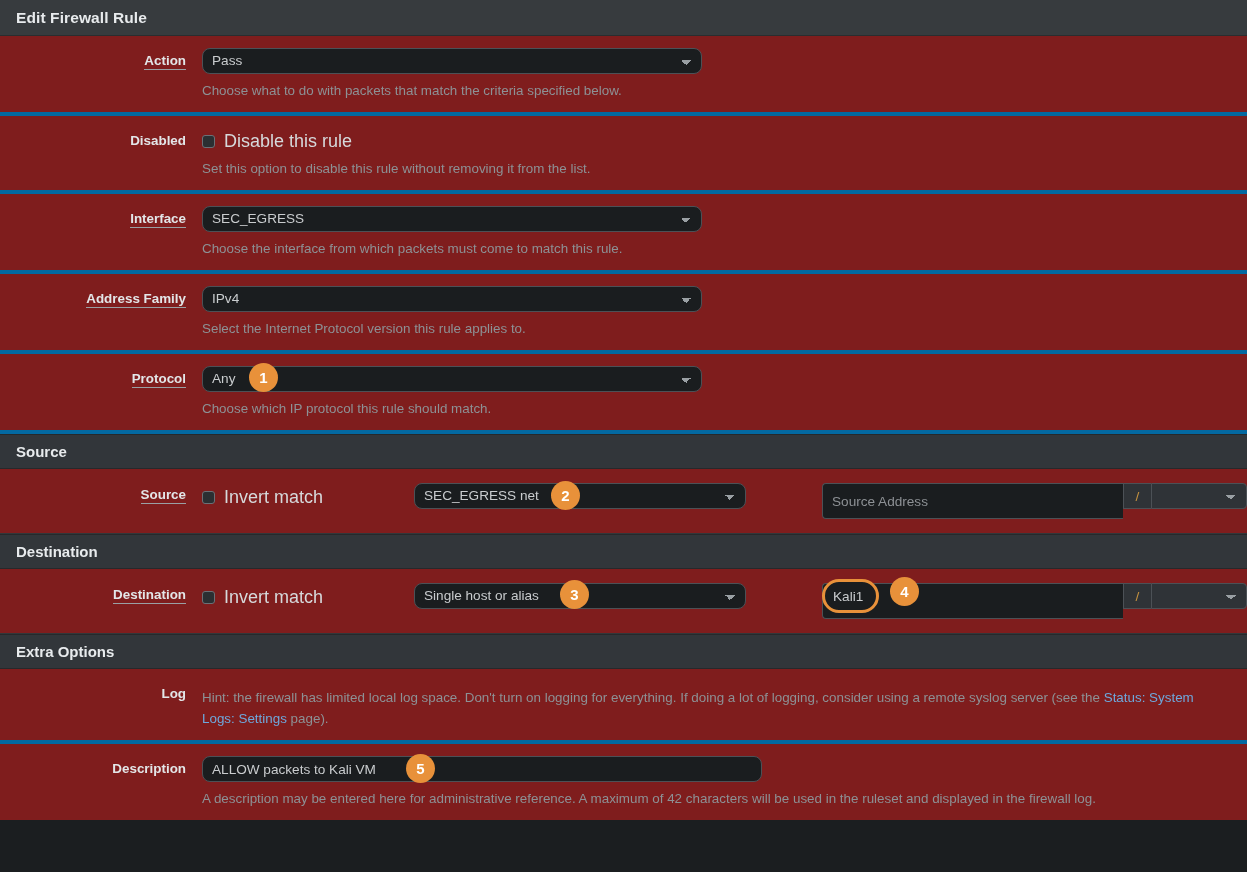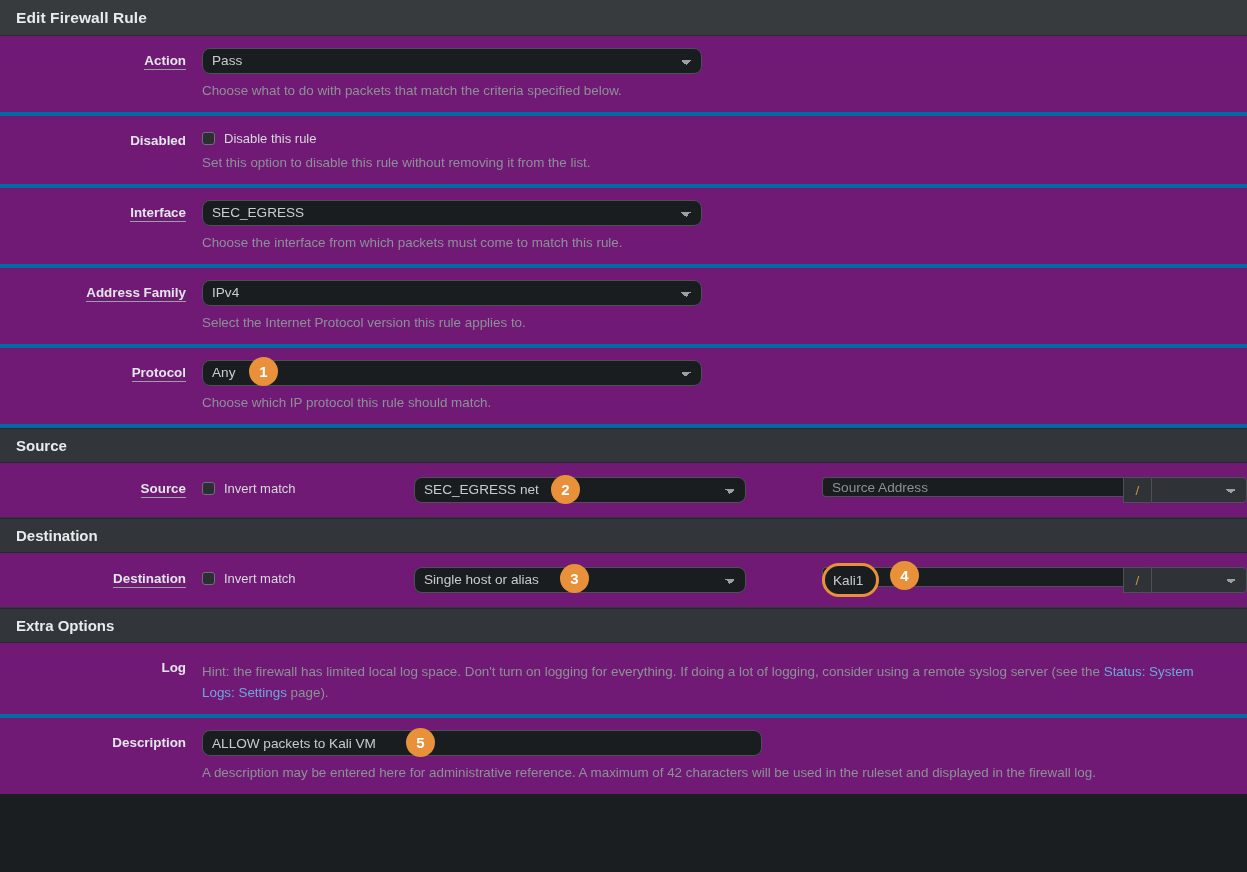--- a/index.html
+++ b/index.html
@@ -4,21 +4,21 @@
 <style>
   * { box-sizing: border-box; }
   html, body {
     margin: 0; padding: 0;
     background: #1b1e20;
     font-family: "Liberation Sans", sans-serif;
   }
   body { width: 1247px; height: 872px; overflow: hidden; position: relative; }
 
   
-  .panel { width: 1247px; background: #701a75; }
+  .panel { width: 1247px; background: #7f1d1d; }
 
   .panel-head {
     height: 36px;
     background: #373b3e;
     display: flex; align-items: center;
     padding-left: 16px;
     border-bottom: 1px solid #2a2d2f;
   }
   .panel-head-title {
     color: #e8ebed;
@@ -101,40 +101,40 @@
   
   .checkline { display: flex; align-items: center; gap: 9px; padding-top: 3px;}
   .cbox {
     width: 13px; height: 13px;
     border: 1px solid #6b7076;
     border-radius: 3px;
     background: #2b2f32;
     display: inline-block;
     flex: 0 0 13px;
   }
-  .cbox-label { color: #d6d9db; font-size: 13px; text-align: center; }
+  .cbox-label { color: #d6d9db; font-size: 18px; text-align: center; }
 
   
   .srcrow { display: flex; align-items: flex-start; padding: 14px 0 14px 0;
             border-bottom: 1px solid #33373a; position: relative; }
   .srcrow .row-label { width: 202px; flex: 0 0 202px; padding-top: 4px;}
   .inv-wrap { flex: 0 0 212px; display: flex; align-items: center; gap: 9px; padding-top: 4px; }
   .type-wrap { flex: 0 0 408px; position: relative; }
   .addr-wrap { flex: 1 1 auto; display: flex; min-width: 0; position: relative; }
 
   .addr-input {
     flex: 1 1 auto;
     min-width: 0;
     background: #1a1d1f;
     border: 1px solid #4c5156;
     border-right: none;
     border-radius: 4px 0 0 4px;
     color: #c9ccce;
     font-size: 13.6px;
-    height: 20px;
+    height: 36px;
     padding: 8px 9px;
     outline: none;
     font-family: "Liberation Sans", sans-serif;
   }
   .addr-input::placeholder { color: #8d9195; }
   .slash-addon {
     flex: 0 0 28px;
     height: 26px;
     background: #2f3337;
     border: 1px solid #4c5156;

